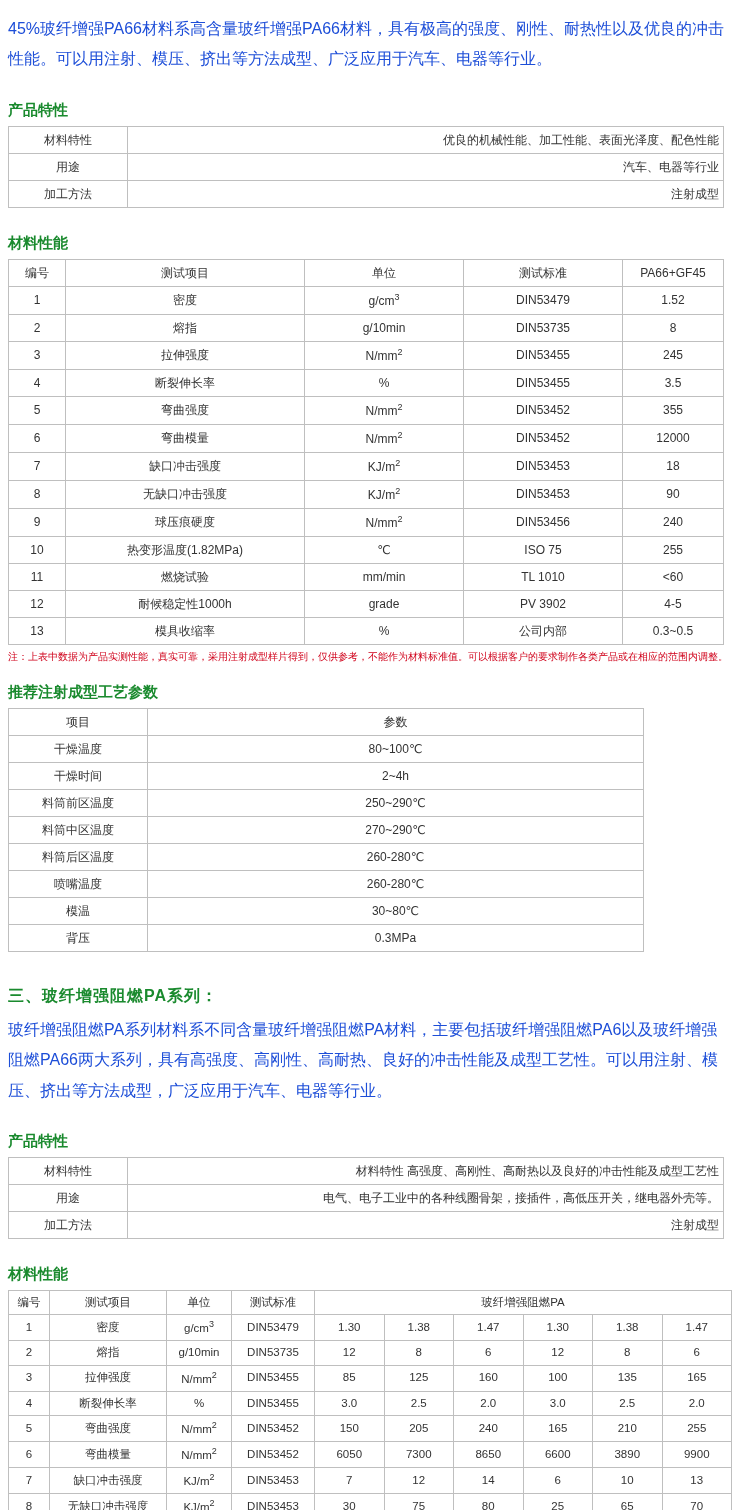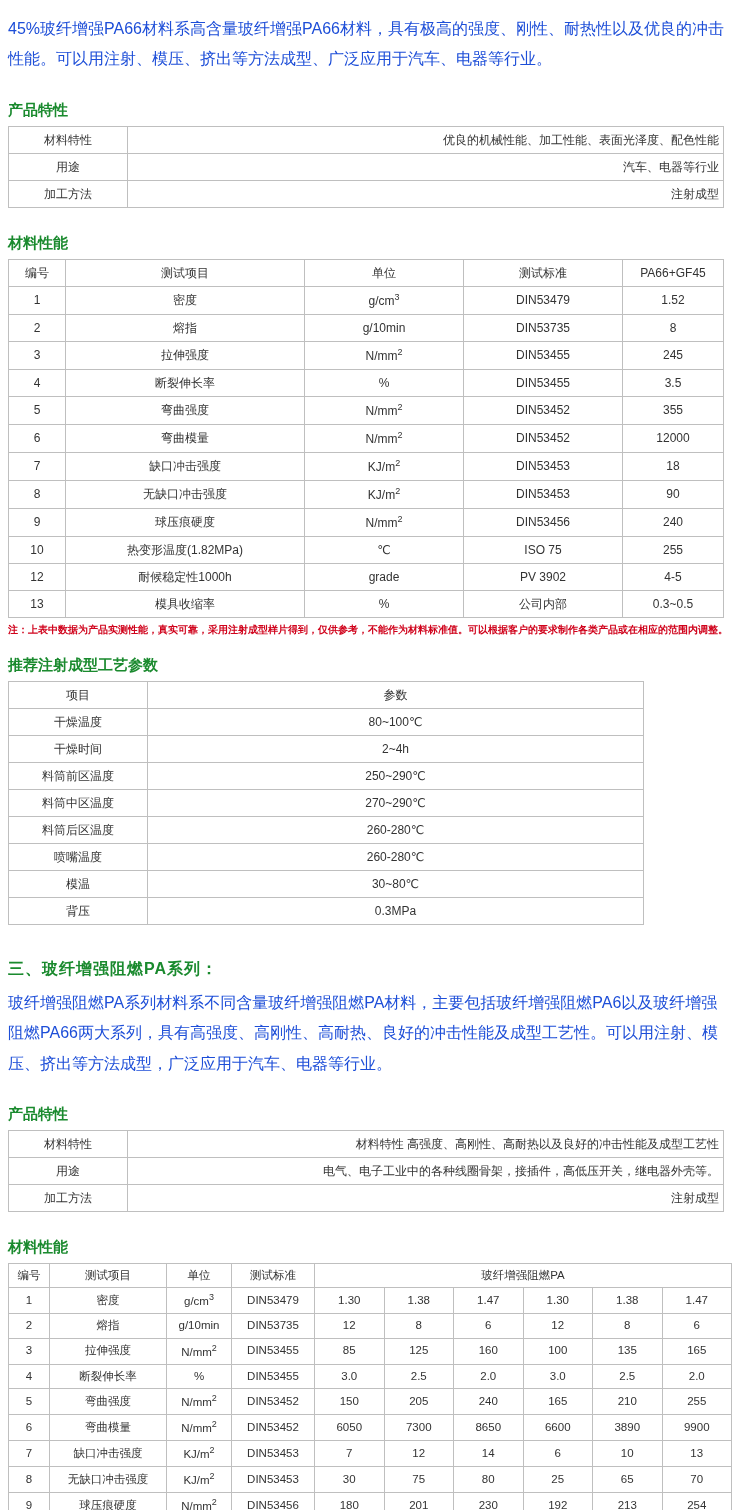--- a/index.html
+++ b/index.html
@@ -69,21 +69,20 @@
   .perf td.c0 { width: 48px; }
   .perf td.c1 { width: 230px; }
   .perf td.c2 { width: 150px; }
   .perf td.c3 { width: 150px; }
   .perf td.c4 { }
   .note {
     color: #d0021b;
     font-size: 10px;
     line-height: 1.6;
     margin: 4px 0 0 0;
-    font-weight: bold;
   }
   table.proc {
     width: 636px;
   }
   .proc td.k { width: 130px; }
   sup {
     font-size: 9px;
     vertical-align: super;
   }
   .sec2 {
@@ -198,20 +197,27 @@
             <td class="c2">N/mm<sup>2</sup></td>
             <td class="c3">DIN53456</td>
             <td class="c4">240</td>
           </tr>
           <tr>
             <td class="c0">10</td>
             <td class="c1">热变形温度(1.82MPa)</td>
             <td class="c2">℃</td>
             <td class="c3">ISO 75</td>
             <td class="c4">255</td>
+          </tr>
+          <tr>
+            <td class="c0">11</td>
+            <td class="c1">燃烧试验</td>
+            <td class="c2">mm/min</td>
+            <td class="c3">TL 1010</td>
+            <td class="c4">&lt;60</td>
           </tr>
           <tr>
             <td class="c0">12</td>
             <td class="c1">耐候稳定性1000h</td>
             <td class="c2">grade</td>
             <td class="c3">PV 3902</td>
             <td class="c4">4-5</td>
           </tr>
           <tr>
             <td class="c0">13</td>

